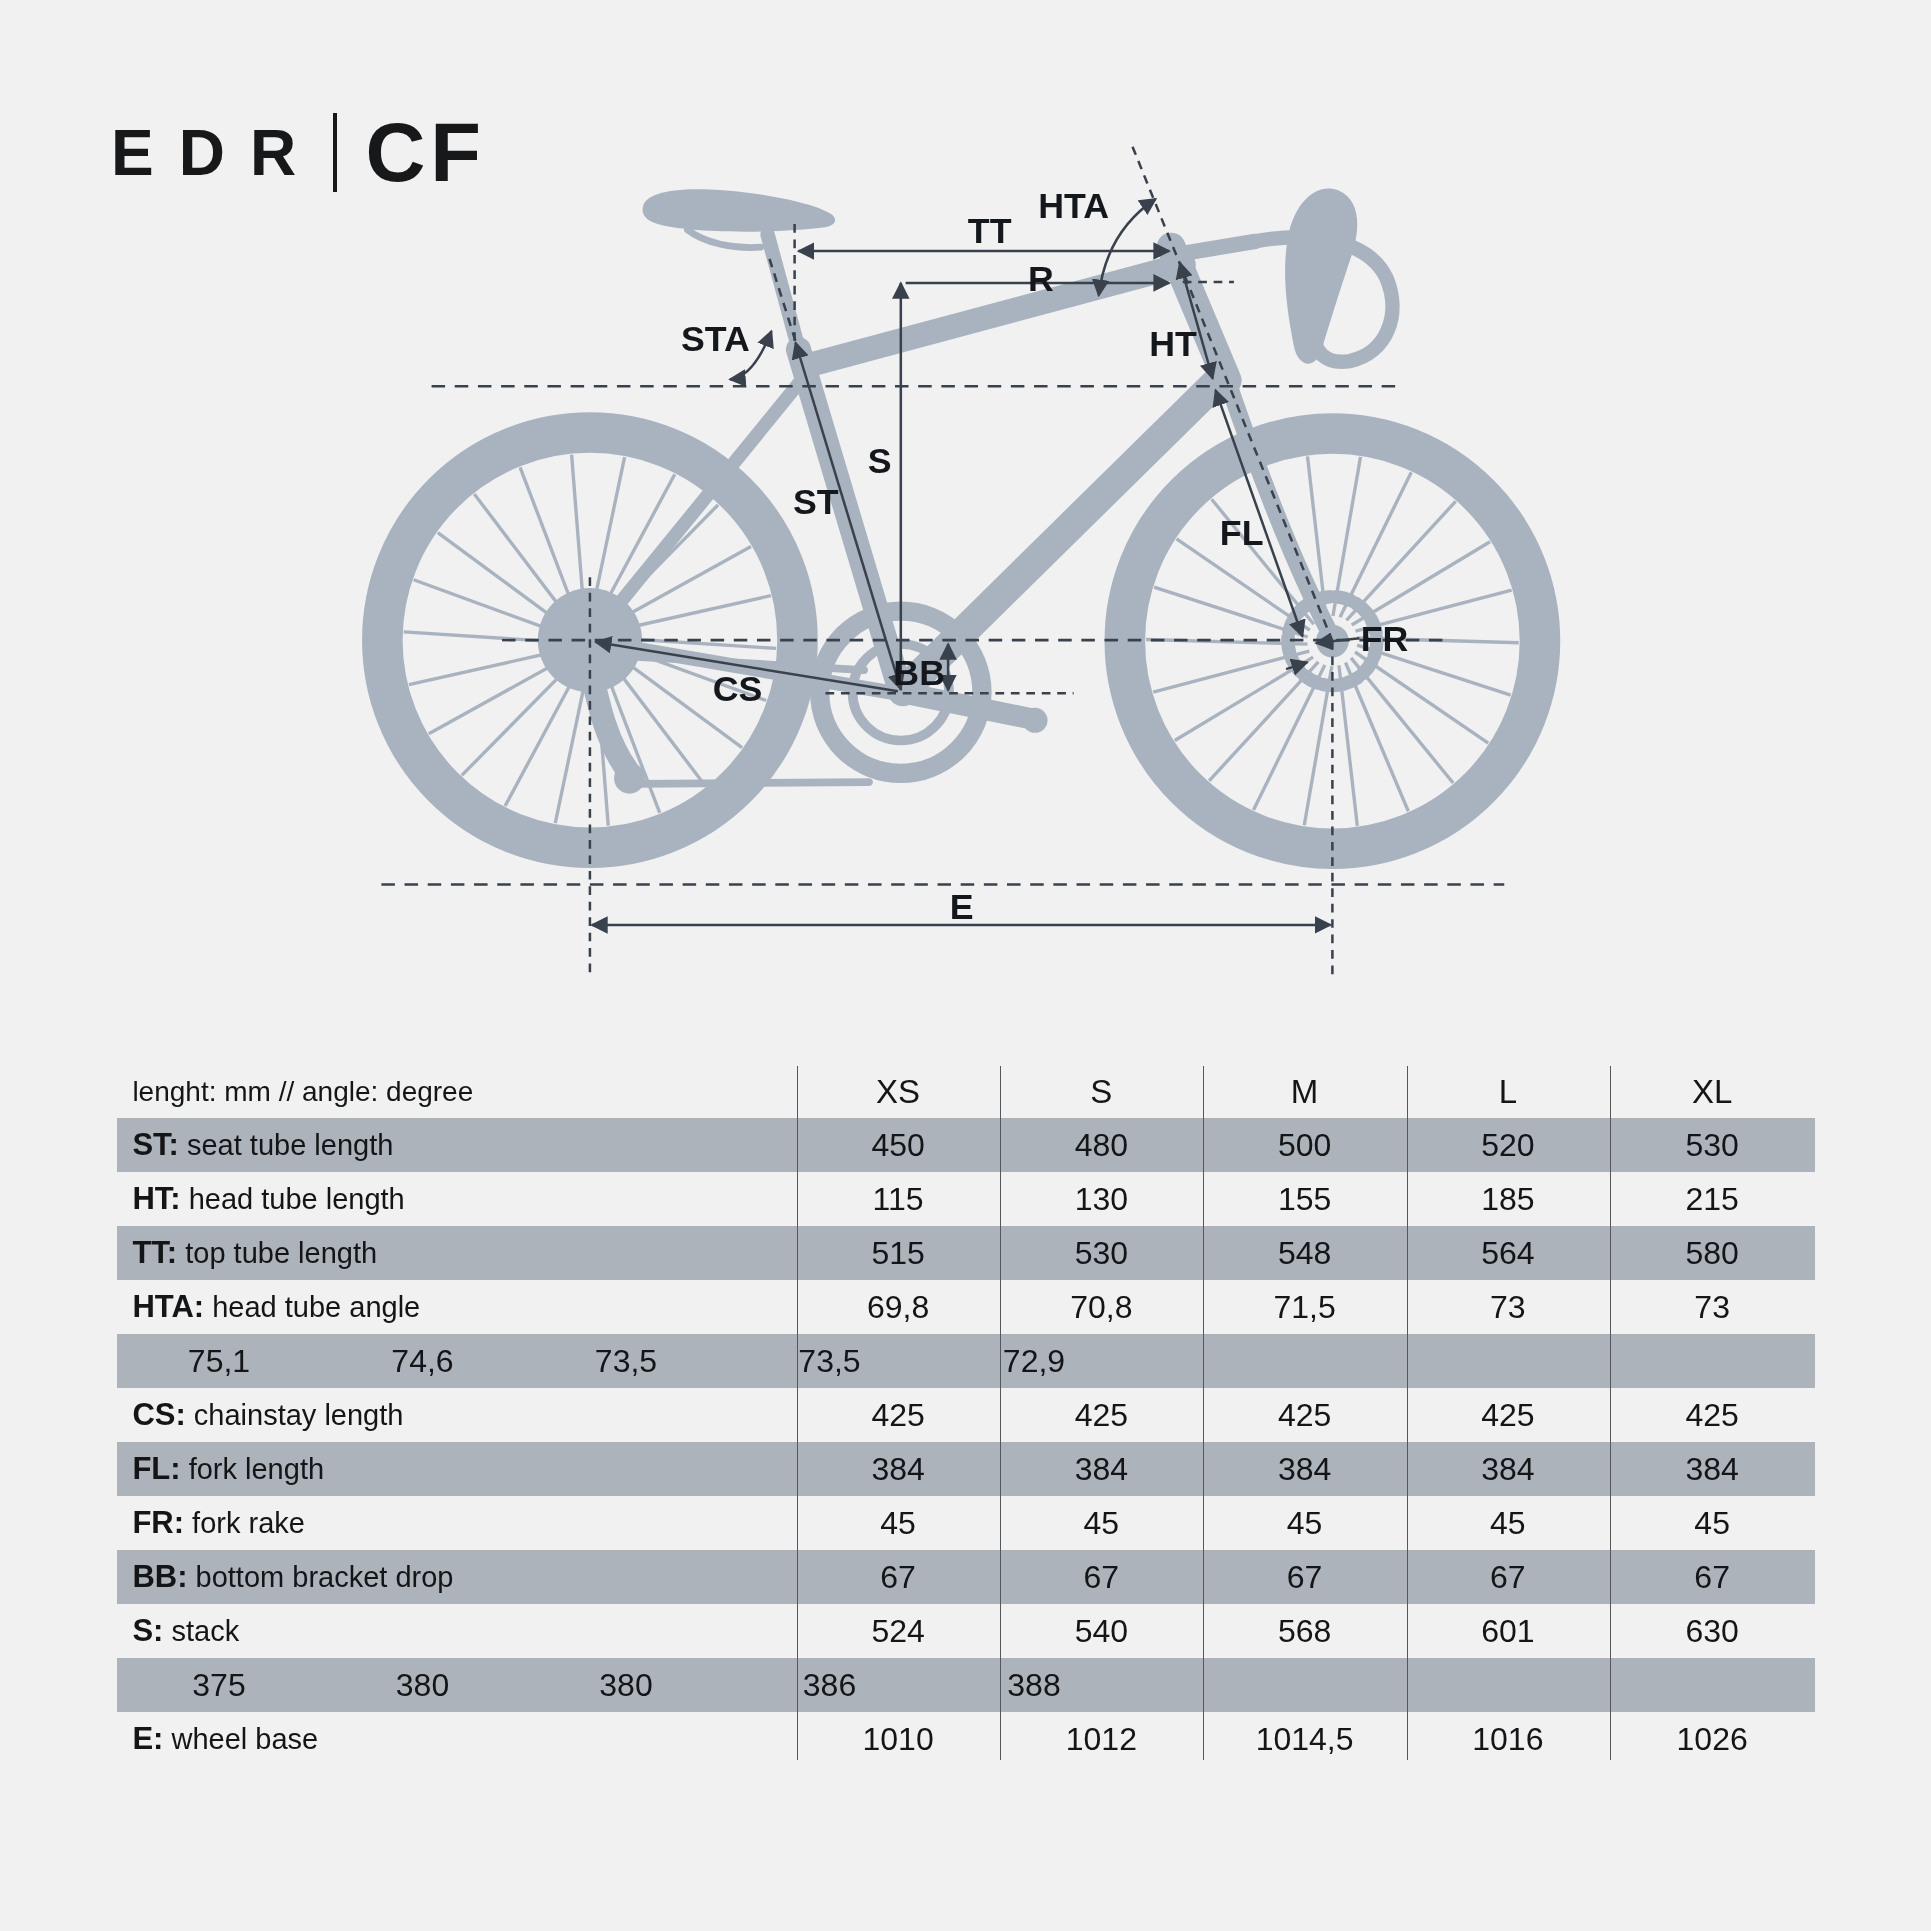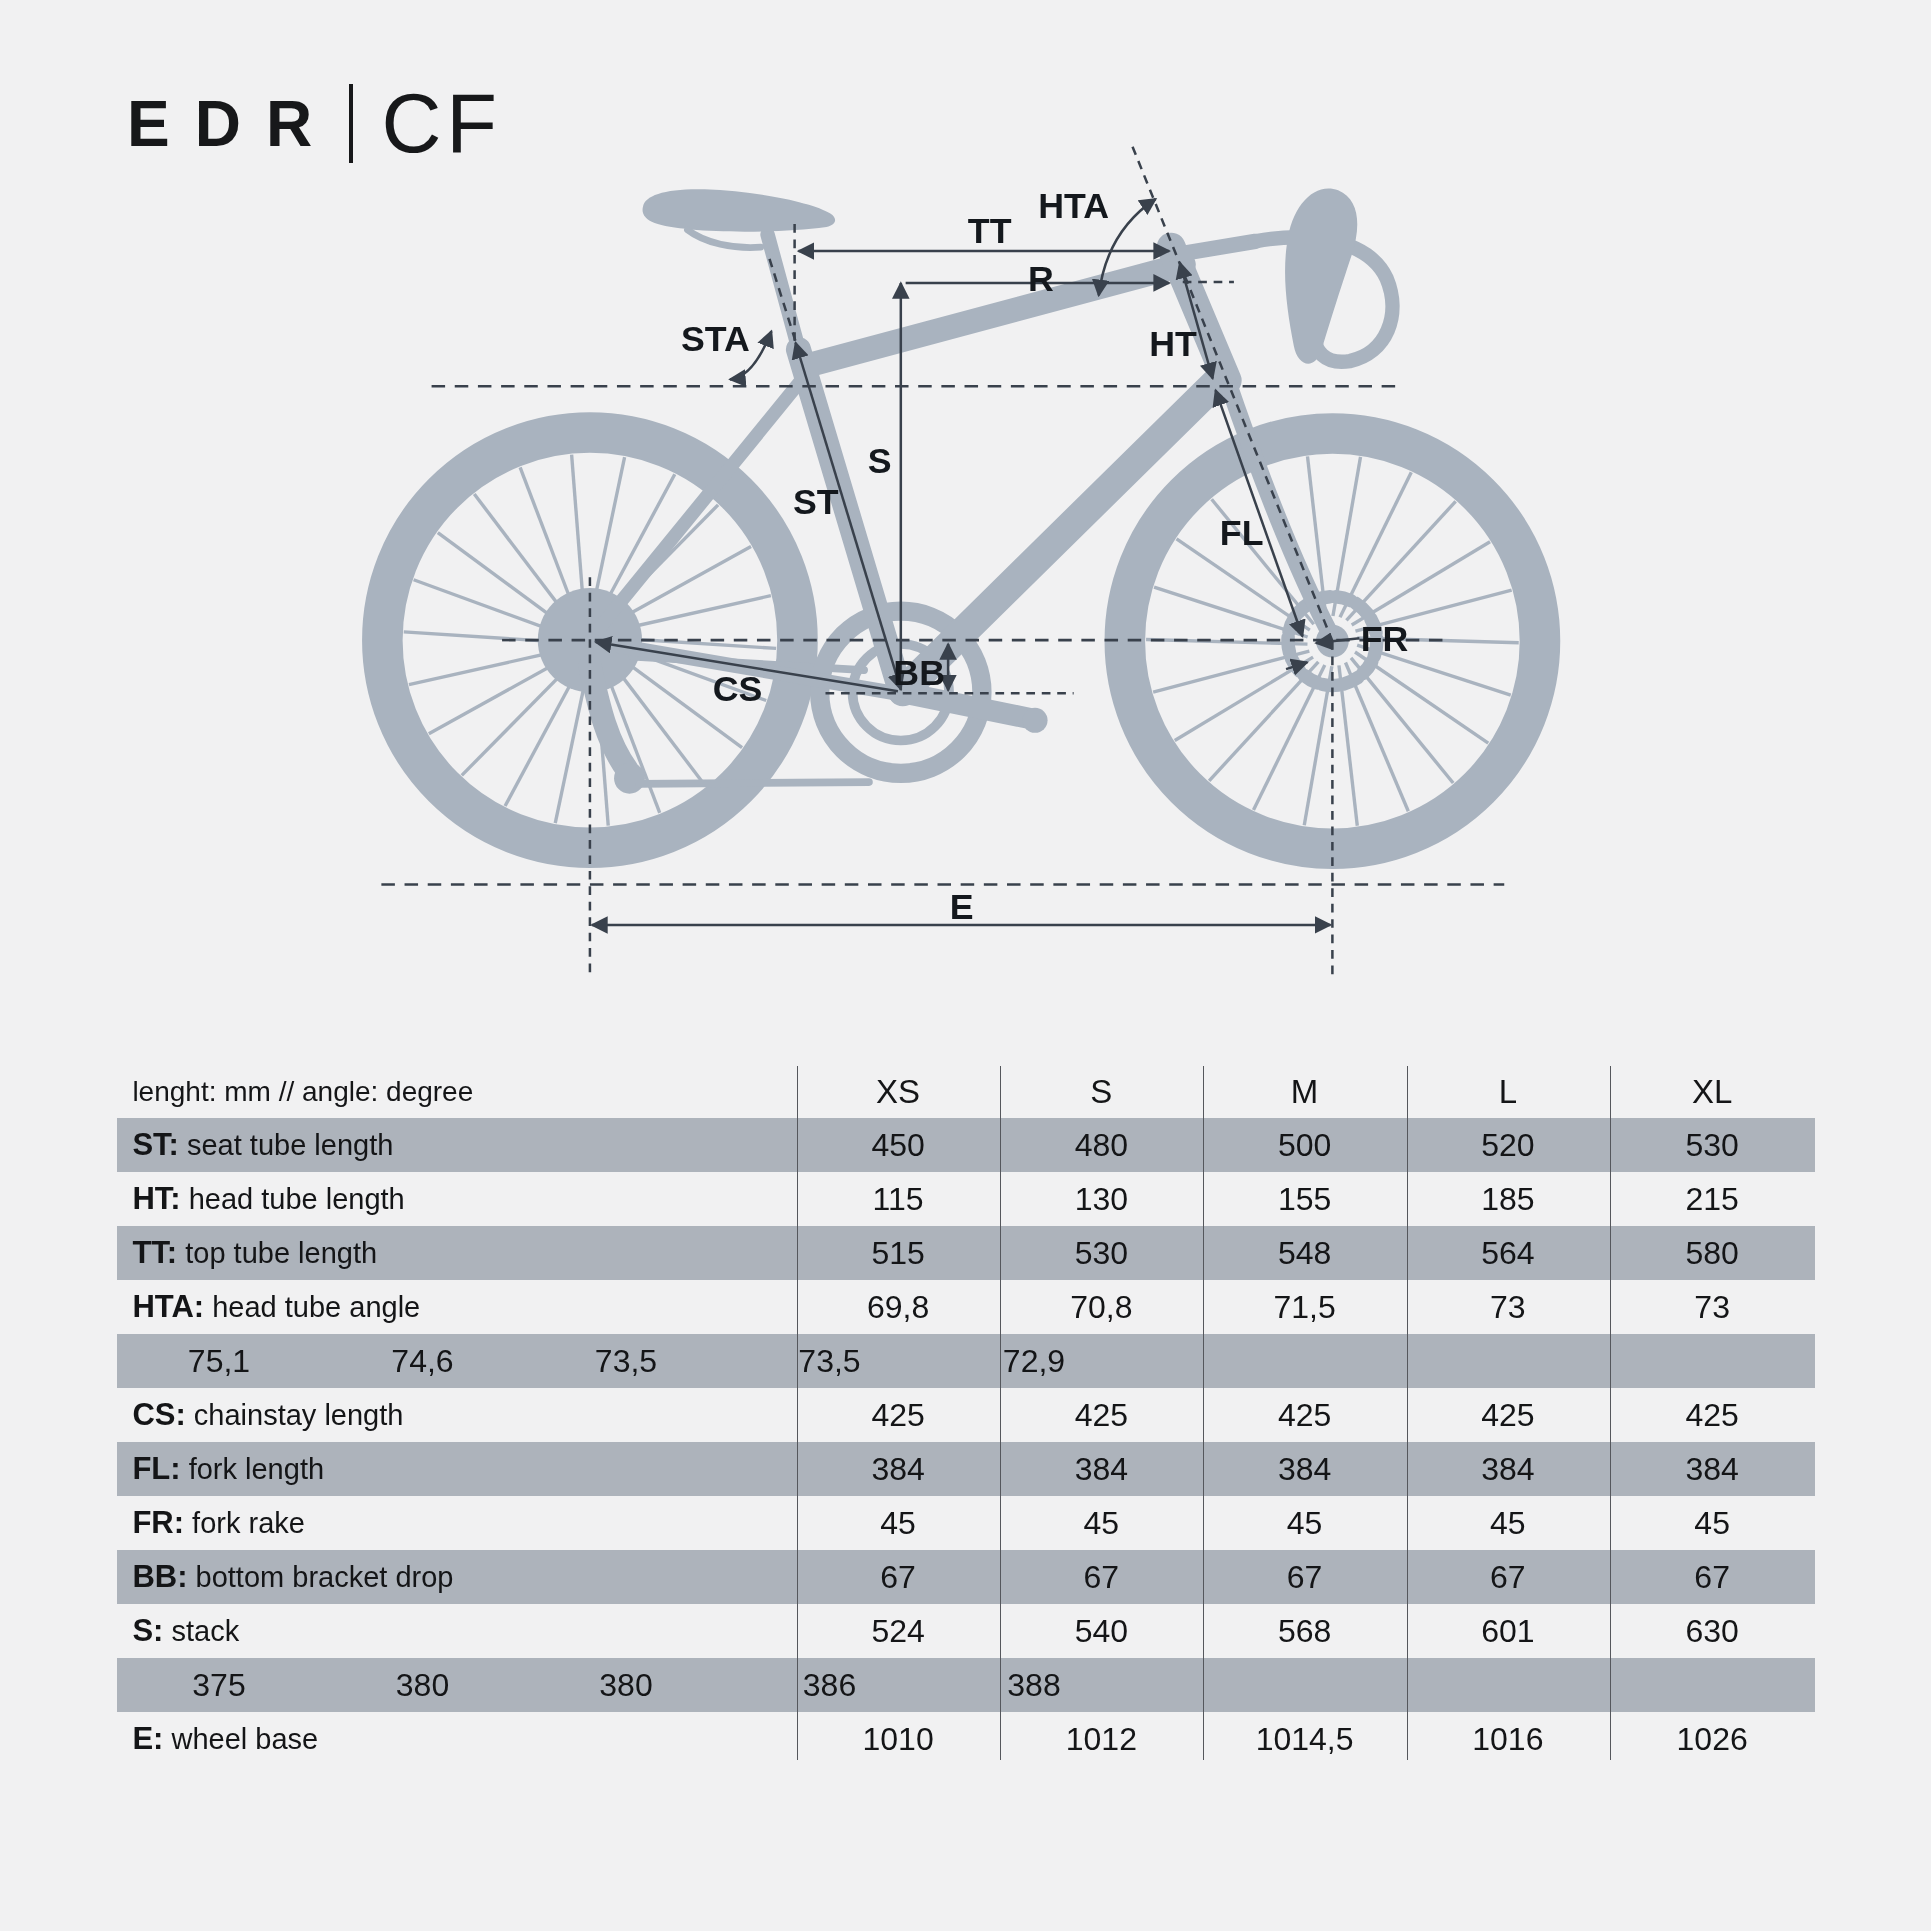--- a/index.html
+++ b/index.html
@@ -1,23 +1,23 @@
 <!DOCTYPE html>
 <html><head>
 <meta charset="utf-8">
 <style>
   html,body{margin:0;padding:0;}
   body{font-family:"Liberation Sans",sans-serif;background:#f1f1f2;}
   .page{position:relative;width:1931px;height:1931px;background:#f1f1f2;overflow:hidden;}
 
   
-  .brand{position:absolute;left:111px;top:79px;height:89px;display:flex;align-items:center;color:#17181a;margin-left:16px;}
+  .brand{position:absolute;left:111px;top:108px;height:89px;display:flex;align-items:center;color:#17181a;}
   .brand-edr{font-size:64px;font-weight:900;letter-spacing:25px;}
   .brand-sep{width:3.9px;height:79px;background:#17181a;margin:0 29px 0 11.6px;}
-  .brand-cf{font-size:83px;font-weight:400;letter-spacing:4.8px;}
+  .brand-cf{font-size:83px;font-weight:700;letter-spacing:4.8px;}
 
   
   svg#diagram{position:absolute;left:0;top:0;}
   .bike{stroke:#a9b3bf;fill:none;stroke-linecap:round;}
   .bikefill{fill:#a9b3bf;stroke:none;}
   .ann{stroke:#39414c;stroke-width:2.6;fill:none;}
   .dash{stroke-dasharray:14 10;}
   .dash2{stroke-dasharray:9 7;}
   text.ann-label{fill:#14181d;font-size:37px;font-weight:600;text-anchor:middle;stroke:none;font-family:"Liberation Sans",sans-serif;}
 

